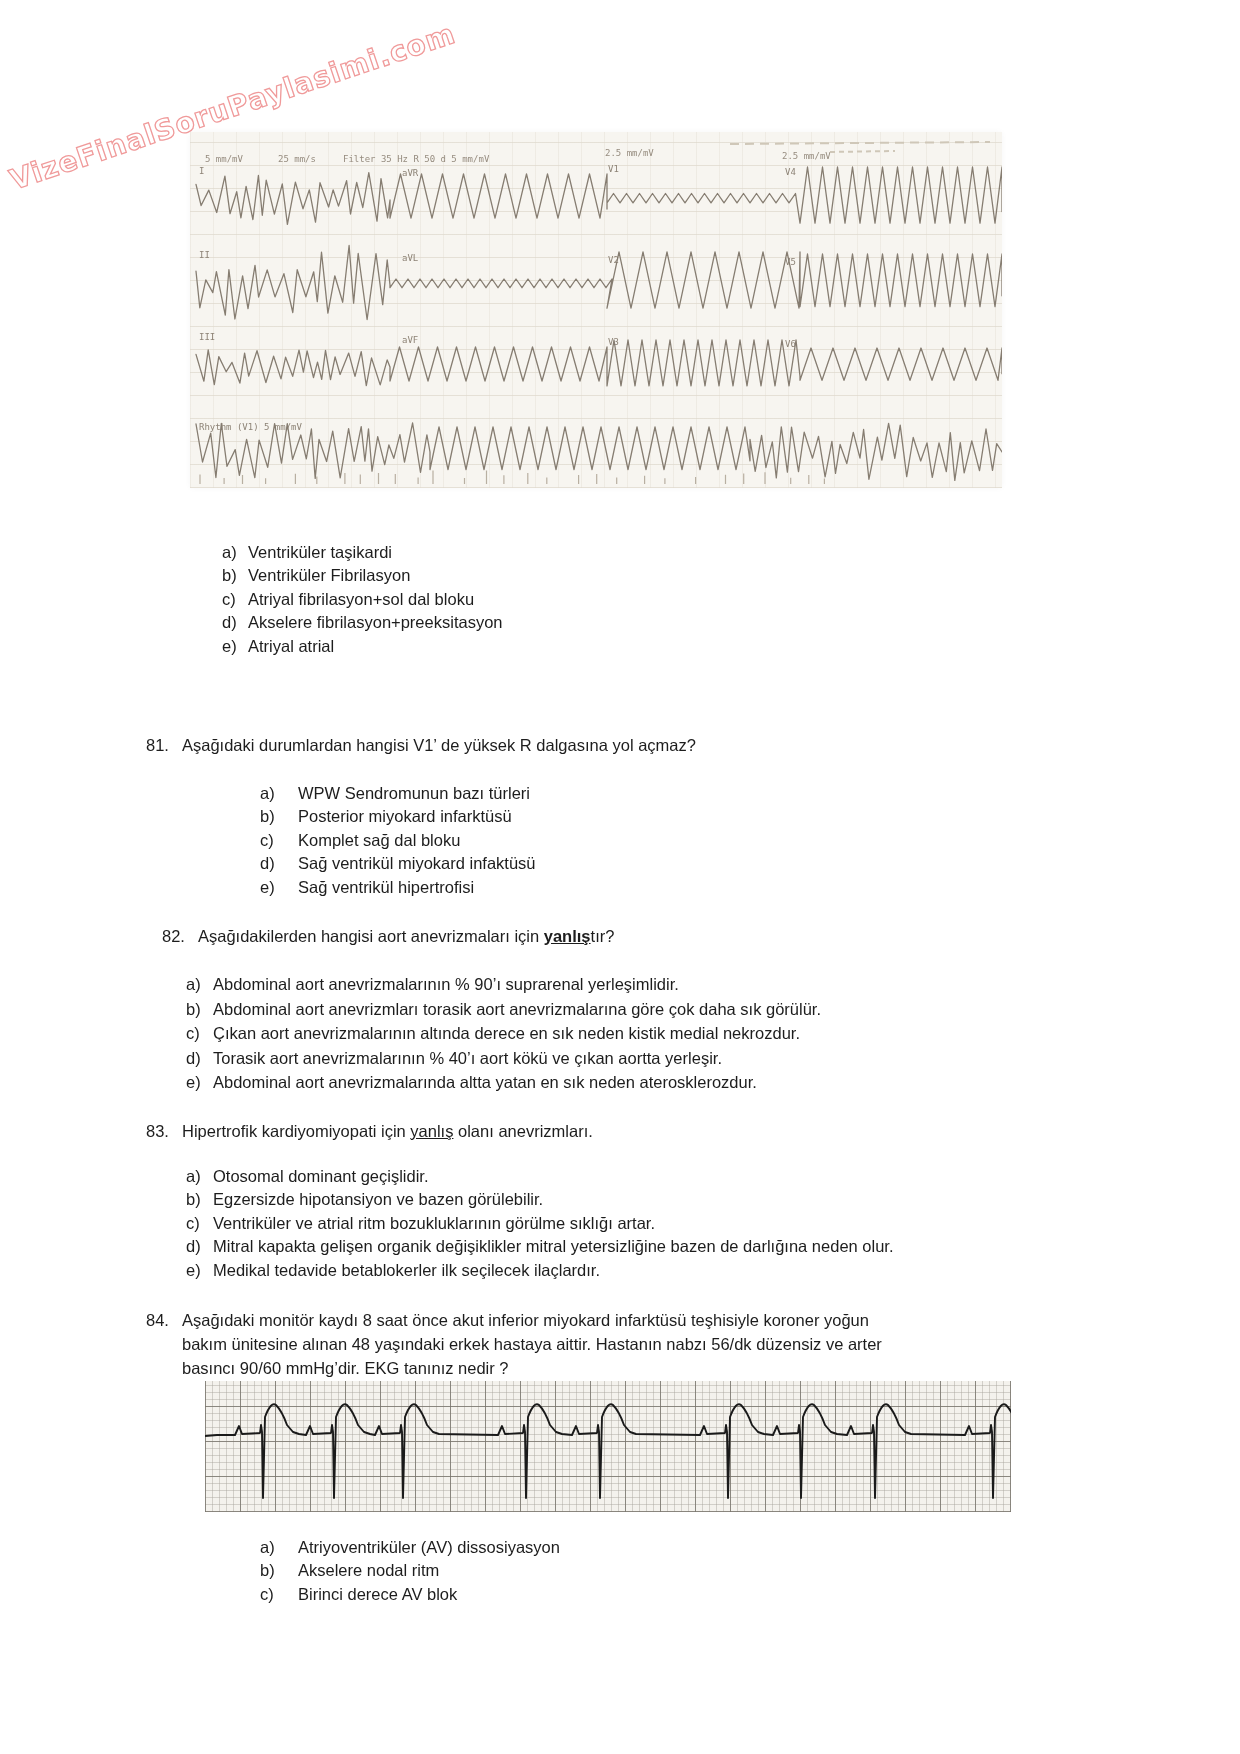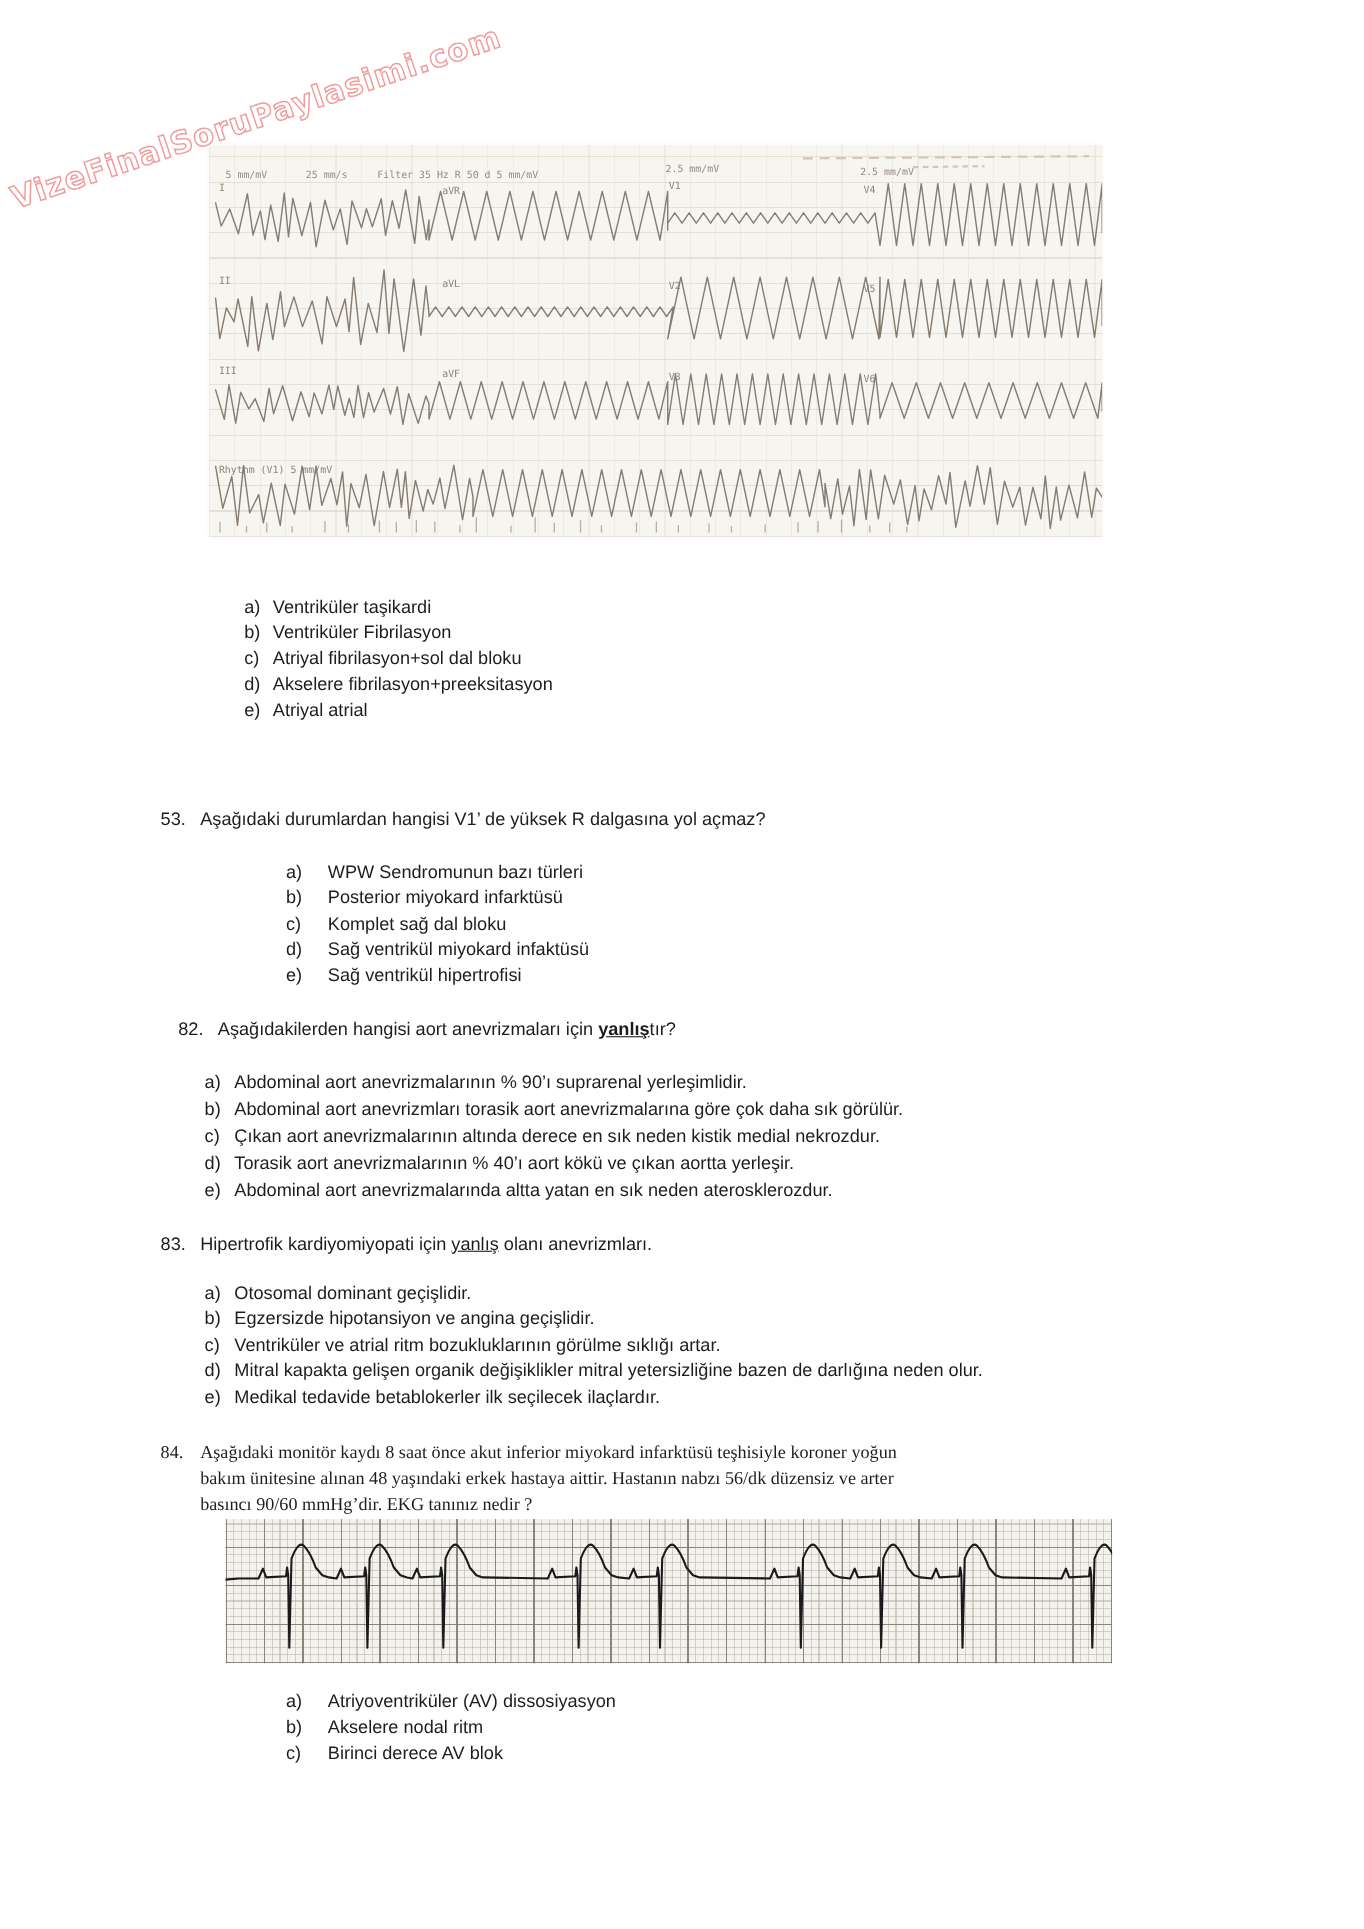--- a/index.html
+++ b/index.html
@@ -111,21 +111,21 @@
         <span class="lt-s">d)</span>
         <span>Akselere fibrilasyon+preeksitasyon</span>
       </div>
     <div class="opt">
         <span class="lt-s">e)</span>
         <span>Atriyal atrial</span>
       </div>
   </div>
 
   <div class="qline" style="left:146px;top:733px;width:960px;">
-    <span class="qnum">53.</span>
+    <span class="qnum">81.</span>
     <span>Aşağıdaki durumlardan hangisi V1’ de yüksek R dalgasına yol açmaz?</span>
   </div>
   <div class="opts lh-a" style="left:260px;top:782px;">
     <div class="opt">
         <span class="lt-l">a)</span>
         <span>WPW Sendromunun bazı türleri</span>
       </div>
     <div class="opt">
         <span class="lt-l">b)</span>
         <span>Posterior miyokard infarktüsü</span>
@@ -175,37 +175,37 @@
     <span class="qnum">83.</span>
     <span><span>Hipertrofik kardiyomiyopati için </span><span class="u">yanlış</span><span> olanı anevrizmları.</span></span>
   </div>
   <div class="opts lh-a" style="left:186px;top:1165px;">
     <div class="opt">
         <span class="lt-m">a)</span>
         <span>Otosomal dominant geçişlidir.</span>
       </div>
     <div class="opt">
         <span class="lt-m">b)</span>
-        <span>Egzersizde hipotansiyon ve angina geçişlidir.</span>
+        <span>Egzersizde hipotansiyon ve bazen görülebilir.</span>
       </div>
     <div class="opt">
         <span class="lt-m">c)</span>
         <span>Ventriküler ve atrial ritm bozukluklarının görülme sıklığı artar.</span>
       </div>
     <div class="opt">
         <span class="lt-m">d)</span>
         <span>Mitral kapakta gelişen organik değişiklikler mitral yetersizliğine bazen de darlığına neden olur.</span>
       </div>
     <div class="opt">
         <span class="lt-m">e)</span>
         <span>Medikal tedavide betablokerler ilk seçilecek ilaçlardır.</span>
       </div>
   </div>
 
-  <div class="qline p84" style="left:146px;top:1308px;width:980px;font-family:Liberation Serif, serif;">
+  <div class="qline p84" style="left:146px;top:1308px;width:980px;">
     <span class="qnum">84.</span>
     <span>
       <div class="pl">Aşağıdaki monitör kaydı 8 saat önce akut inferior miyokard infarktüsü teşhisiyle koroner yoğun</div>
       <div class="pl">bakım ünitesine alınan 48 yaşındaki erkek hastaya aittir. Hastanın nabzı 56/dk düzensiz ve arter</div>
       <div class="pl">basıncı 90/60 mmHg’dir. EKG tanınız nedir ?</div>
     </span>
   </div>
 
   <div class="mon">
     <svg width="806" height="131">

